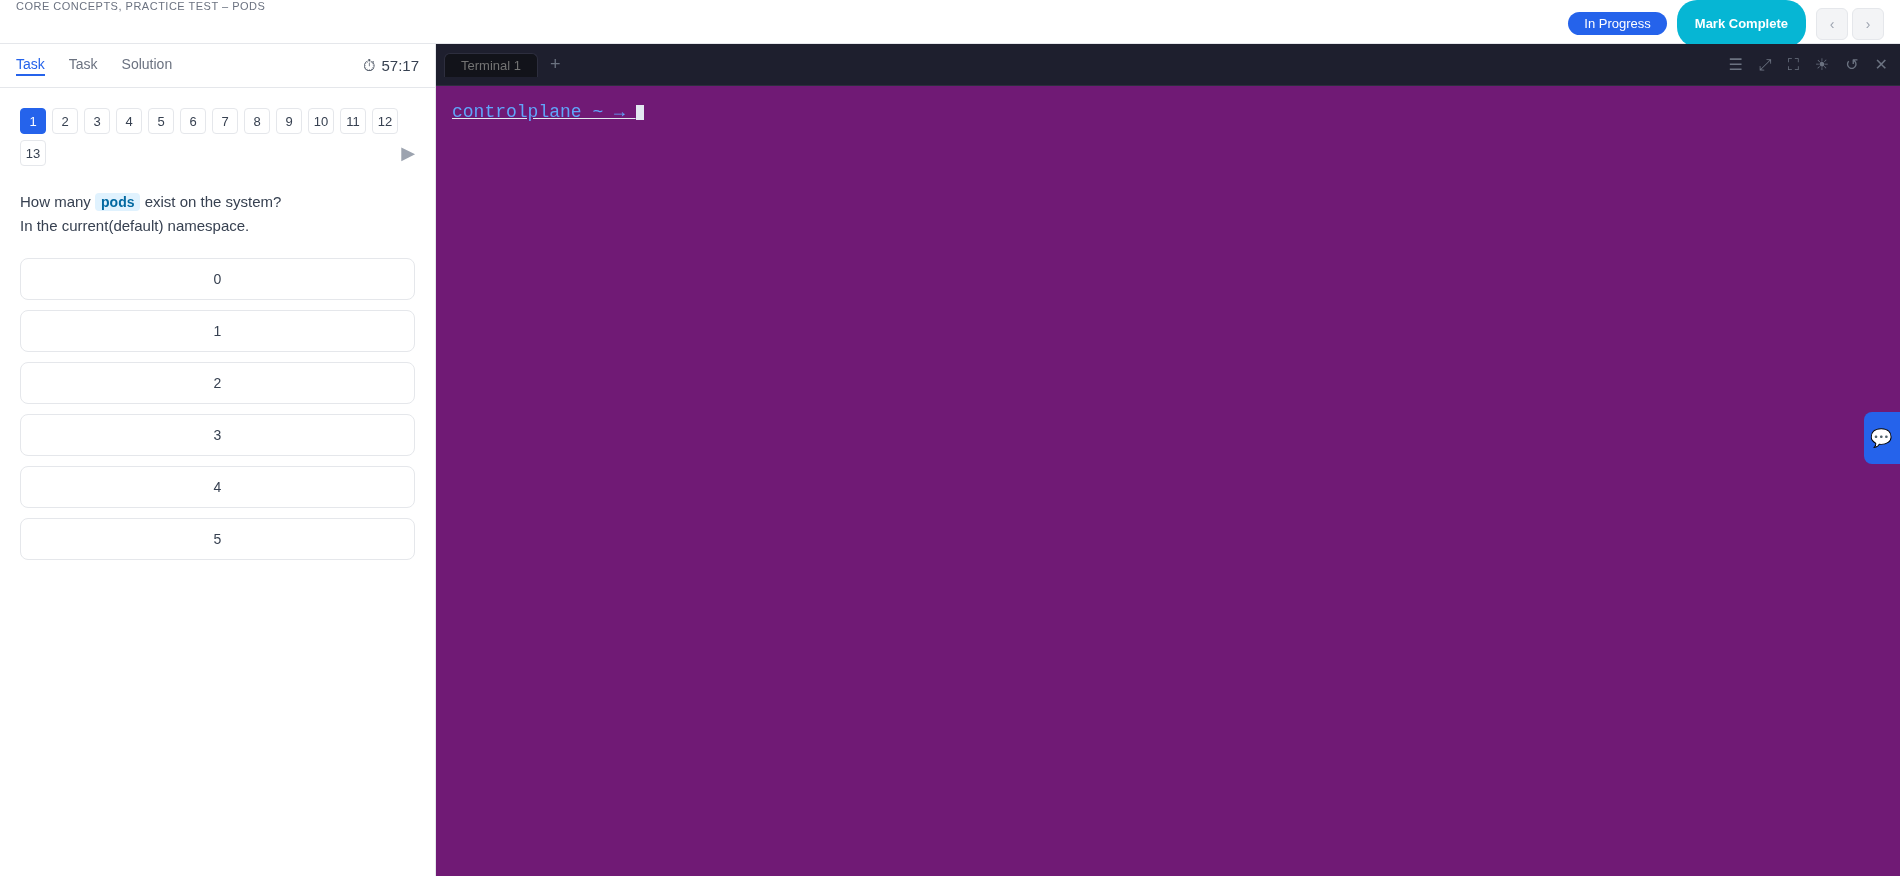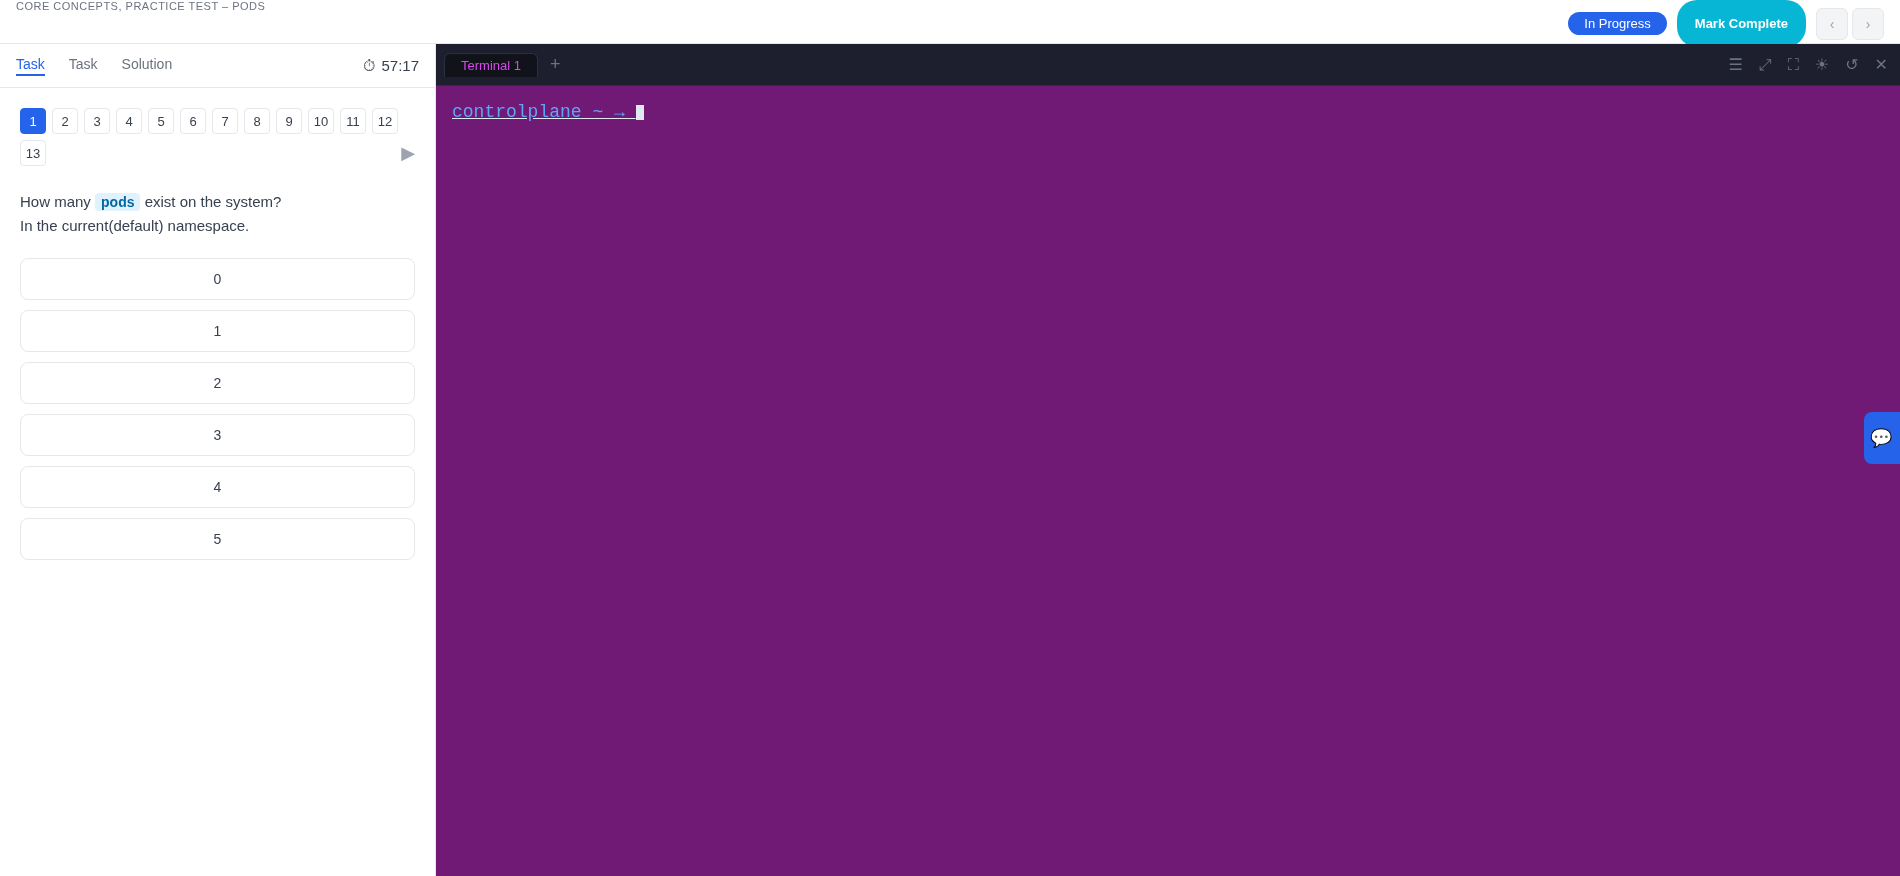--- a/index.html
+++ b/index.html
@@ -79,21 +79,21 @@
     
     .right-panel { flex: 1; display: flex; flex-direction: column; background: #1a1b26; }
 
     
     .terminal-header {
       display: flex; align-items: center; background: #1e1f2e; border-bottom: 1px solid #2d2e3e;
       height: 42px; padding: 0 8px; flex-shrink: 0;
     }
     .terminal-tab {
       display: flex; align-items: center; gap: 8px; padding: 4px 16px;
-      background: #12131a; border-radius: 6px 6px 0 0; color: #d946ef;
+      background: #12131a; border-radius: 6px 6px 0 0; color: #737373;
       font-size: 13px; border: 1px solid #2d2e3e; border-bottom: none;
     }
     .terminal-add-btn {
       background: none; border: none; color: #6b7280; font-size: 18px; cursor: pointer;
       margin-left: 4px; padding: 2px 8px;
     }
     .terminal-toolbar { margin-left: auto; display: flex; align-items: center; gap: 8px; }
     .terminal-tool-btn {
       background: none; border: none; color: #6b7280; font-size: 16px; cursor: pointer;
       padding: 4px; display: flex; align-items: center; justify-content: center;

